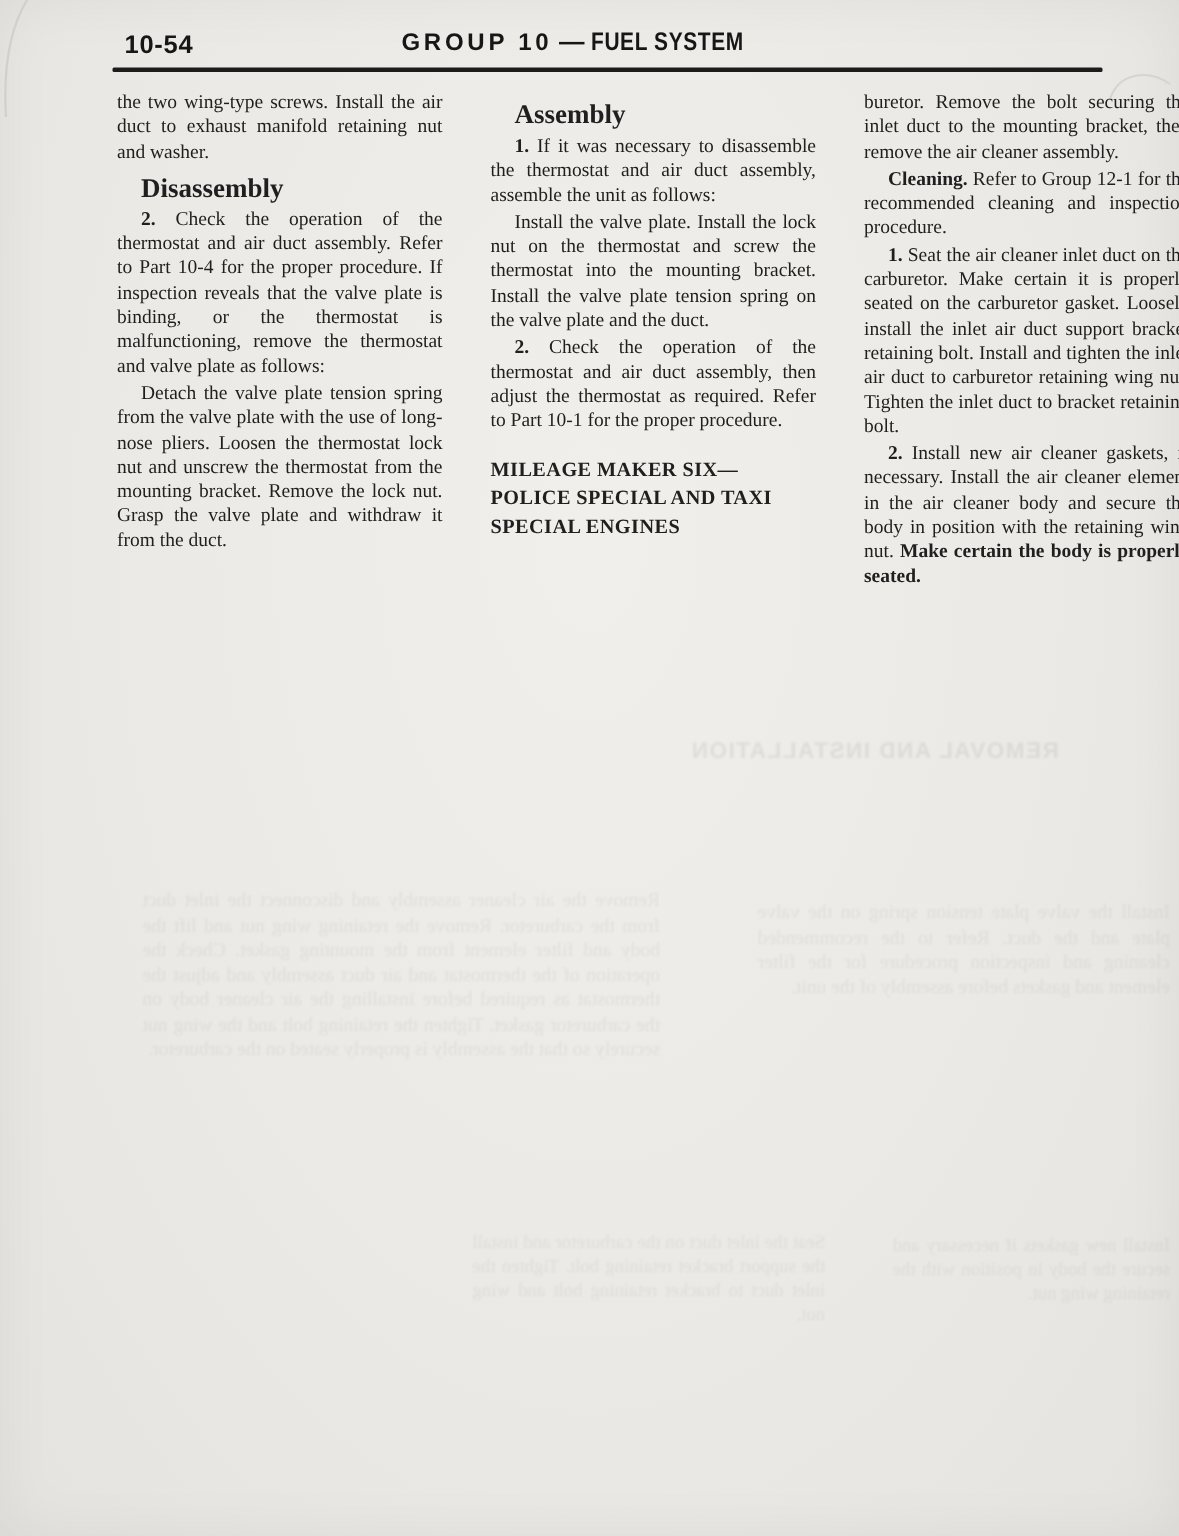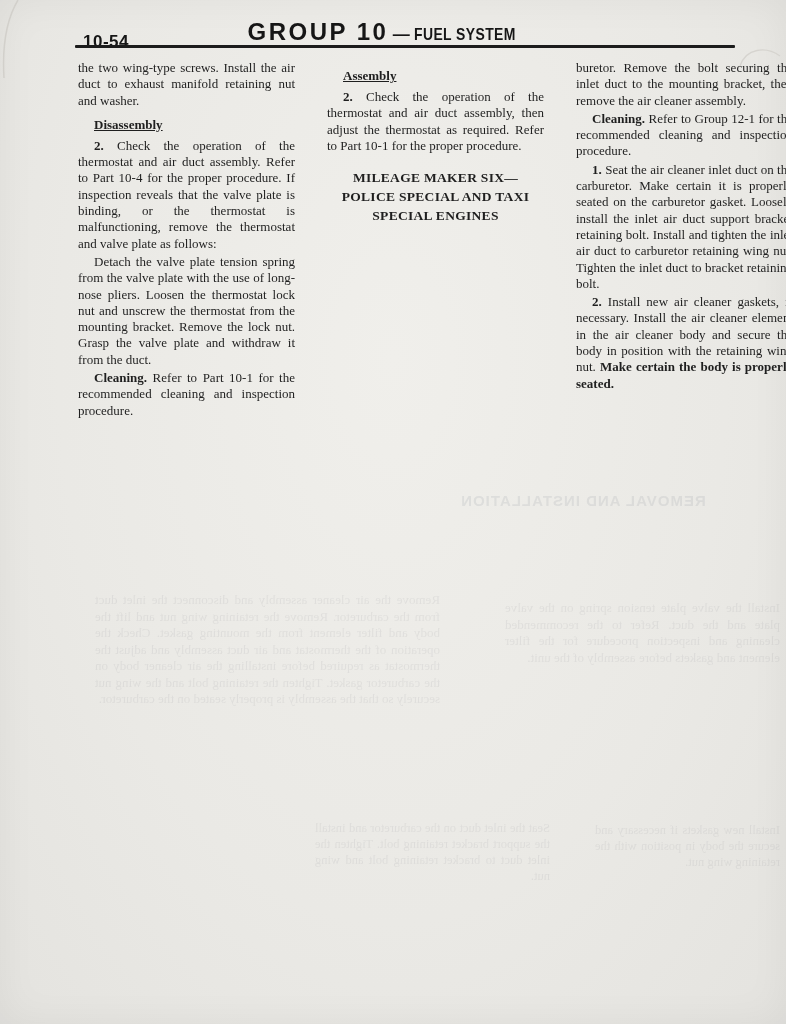--- a/index.html
+++ b/index.html
@@ -9,30 +9,30 @@
     background:#ebeae6;
     background-image:radial-gradient(ellipse at 50% 35%, #f0efeb 0%, #eae9e5 60%, #e4e3df 100%);
     overflow:hidden;
     font-family:"Liberation Serif", serif;
     color:#1f1f1f;
     box-shadow:inset 0 0 40px rgba(0,0,0,0.05);
   }
   
   .header{position:absolute;top:18px;left:0;width:100%;height:26px;}
   .page-number{
-    position:absolute;left:83px;top:14px;
+    position:absolute;left:83px;top:2px;
     font-family:"Liberation Sans", sans-serif;
     font-weight:bold;font-size:17px;letter-spacing:0.5px;color:#161616;
   }
   .head-title{
     position:absolute;left:0;right:0;top:0;text-align:center;
     font-family:"Liberation Sans", sans-serif;font-weight:bold;color:#161616;
     white-space:nowrap;
   }
-  .head-group{font-size:24px;letter-spacing:2.5px;}
+  .head-group{font-size:16px;letter-spacing:2.5px;}
   .head-dash{font-size:17px;letter-spacing:0;}
   .head-section{
     display:inline-block;font-size:17px;letter-spacing:0.5px;
     transform:scaleX(0.82);transform-origin:left center;
   }
   .header-rule{
     position:absolute;left:75px;top:45px;width:660px;height:3px;
     background:#1c1c1c;border-radius:1px;
   }
   
@@ -42,26 +42,26 @@
   }
   .col{
     width:217px;flex:0 0 217px;
     font-size:13px;line-height:16.3px;
     text-align:justify;
   }
   .col p{margin:0 0 2px 0;text-indent:0;}
   .col p.ind{text-indent:16px;}
   .col .b{font-weight:bold;}
   .col h3{
-    margin:8px 0 5px 0;font-size:13px;line-height:16px;
-    font-weight:bold;text-indent:16px;text-align:left;text-decoration:underline;
+    margin:8px 0 5px 0;font-size:18px;line-height:16px;
+    font-weight:bold;text-indent:16px;text-align:left;
   }
   .col h2{
     margin:14px 0 6px 0;font-size:13.5px;line-height:19px;
-    font-weight:bold;text-align:center;letter-spacing:0.3px;
+    font-weight:bold;text-align:left;letter-spacing:0.3px;
   }
   
   .artifact{position:absolute;pointer-events:none;}
   
   .ghost{
     position:absolute;pointer-events:none;
     transform:scaleX(-1);
     filter:blur(0.7px);
     color:rgba(95,100,115,0.09);
     font-family:"Liberation Serif", serif;
@@ -99,24 +99,25 @@
     </div>
   </div>
   <div class="header-rule"></div>
 
   <div class="columns">
     <div class="col">
         <p><span>the two wing-type screws. Install the air duct to exhaust manifold retaining nut and washer.</span></p>
         <h3>Disassembly</h3>
         <p class="ind"><span class="b">2.</span><span> Check the operation of the thermostat and air duct assembly. Refer to Part 10-4 for the proper procedure. If inspection reveals that the valve plate is binding, or the thermostat is malfunctioning, remove the thermostat and valve plate as follows:</span></p>
         <p class="ind"><span>Detach the valve plate tension spring from the valve plate with the use of long-nose pliers. Loosen the thermostat lock nut and unscrew the thermostat from the mounting bracket. Remove the lock nut. Grasp the valve plate and withdraw it from the duct.</span></p>
-        <p class="ind"><span class="b">Cleaning.</span><span> Refer to Part 10-1 for the recommended cleaning and inspection procedure.</span></p>
       </div>
     <div class="col">
         <h3>Assembly</h3>
+        <p class="ind"><span class="b">1.</span><span> If it was necessary to disassemble the thermostat and air duct assembly, assemble the unit as follows:</span></p>
+        <p class="ind"><span>Install the valve plate. Install the lock nut on the thermostat and screw the thermostat into the mounting bracket. Install the valve plate tension spring on the valve plate and the duct.</span></p>
         <p class="ind"><span class="b">2.</span><span> Check the operation of the thermostat and air duct assembly, then adjust the thermostat as required. Refer to Part 10-1 for the proper procedure.</span></p>
         <h2>MILEAGE MAKER SIX—<br>POLICE SPECIAL AND TAXI<br>SPECIAL ENGINES</h2>
       </div>
     <div class="col">
         <p><span>buretor. Remove the bolt securing the inlet duct to the mounting bracket, then remove the air cleaner assembly.</span></p>
         <p class="ind"><span class="b">Cleaning.</span><span> Refer to Group 12-1 for the recommended cleaning and inspection procedure.</span></p>
         <p class="ind"><span class="b">1.</span><span> Seat the air cleaner inlet duct on the carburetor. Make certain it is properly seated on the carburetor gasket. Loosely install the inlet air duct support bracket retaining bolt. Install and tighten the inlet air duct to carburetor retaining wing nut. Tighten the inlet duct to bracket retaining bolt.</span></p>
         <p class="ind"><span class="b">2.</span><span> Install new air cleaner gaskets, if necessary. Install the air cleaner element in the air cleaner body and secure the body in position with the retaining wing nut. </span><span class="b">Make certain the body is properly seated.</span></p>
       </div>
   </div>

